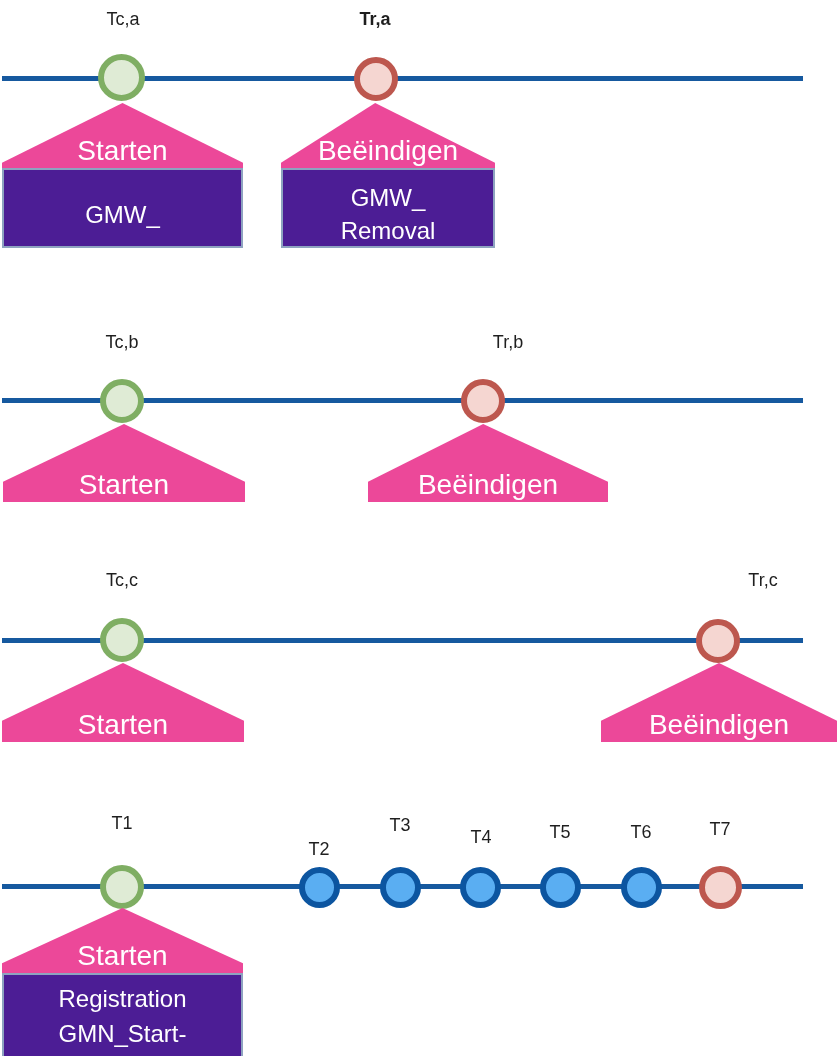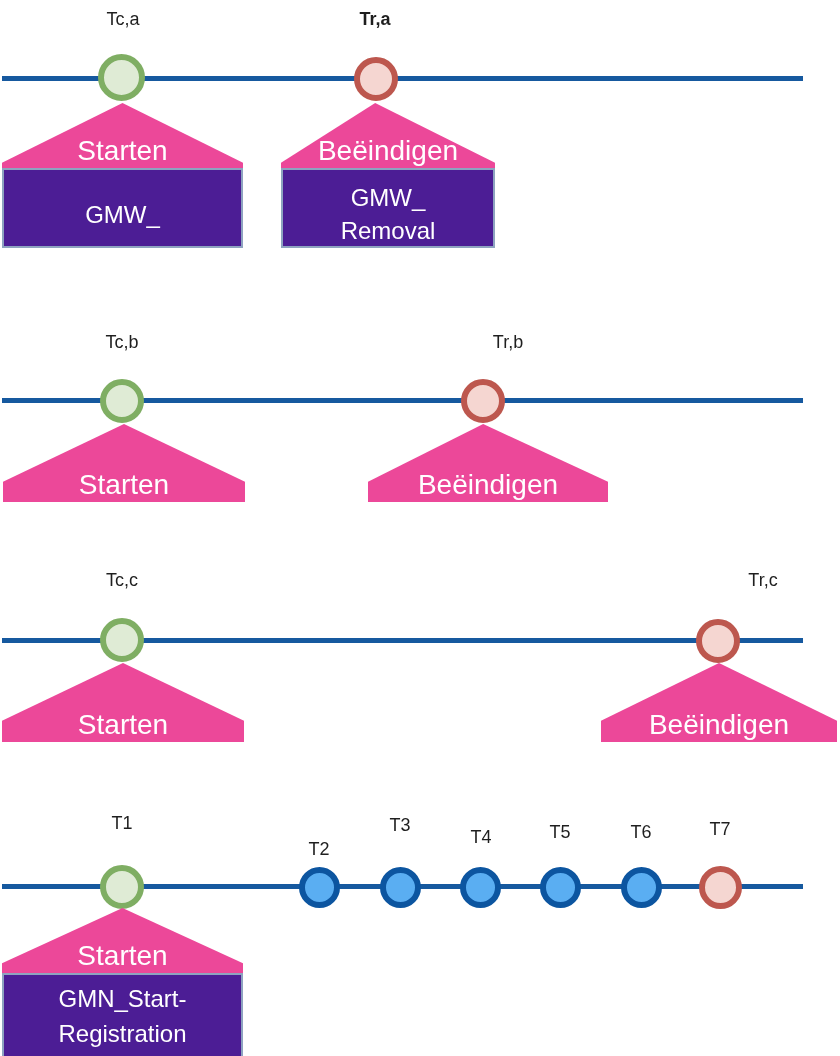--- a/index.html
+++ b/index.html
@@ -94,17 +94,17 @@
   <div class="ev mid" style="left:380px;top:867px;width:41px;height:41px;"></div>
   <div class="ev mid" style="left:460px;top:867px;width:41px;height:41px;"></div>
   <div class="ev mid" style="left:540px;top:867px;width:41px;height:41px;"></div>
   <div class="ev mid" style="left:621px;top:867px;width:41px;height:41px;"></div>
   <div class="ev end" style="left:699px;top:866px;width:43px;height:43px;"></div>
 
   <div class="pent" style="left:2px;top:908px;width:241px;height:65px;clip-path:polygon(50% 0%,100% 85%,100% 100%,0% 100%,0% 85%);">
     <span>Starten</span>
   </div>
   <div class="cbox" style="left:2px;top:973px;width:241px;height:85px;line-height:35px;">
+    <span>Registration</span>
     <span>GMN_Start-</span>
-    <span>Registration</span>
   </div>
 
 </div>
 
 </body></html>

